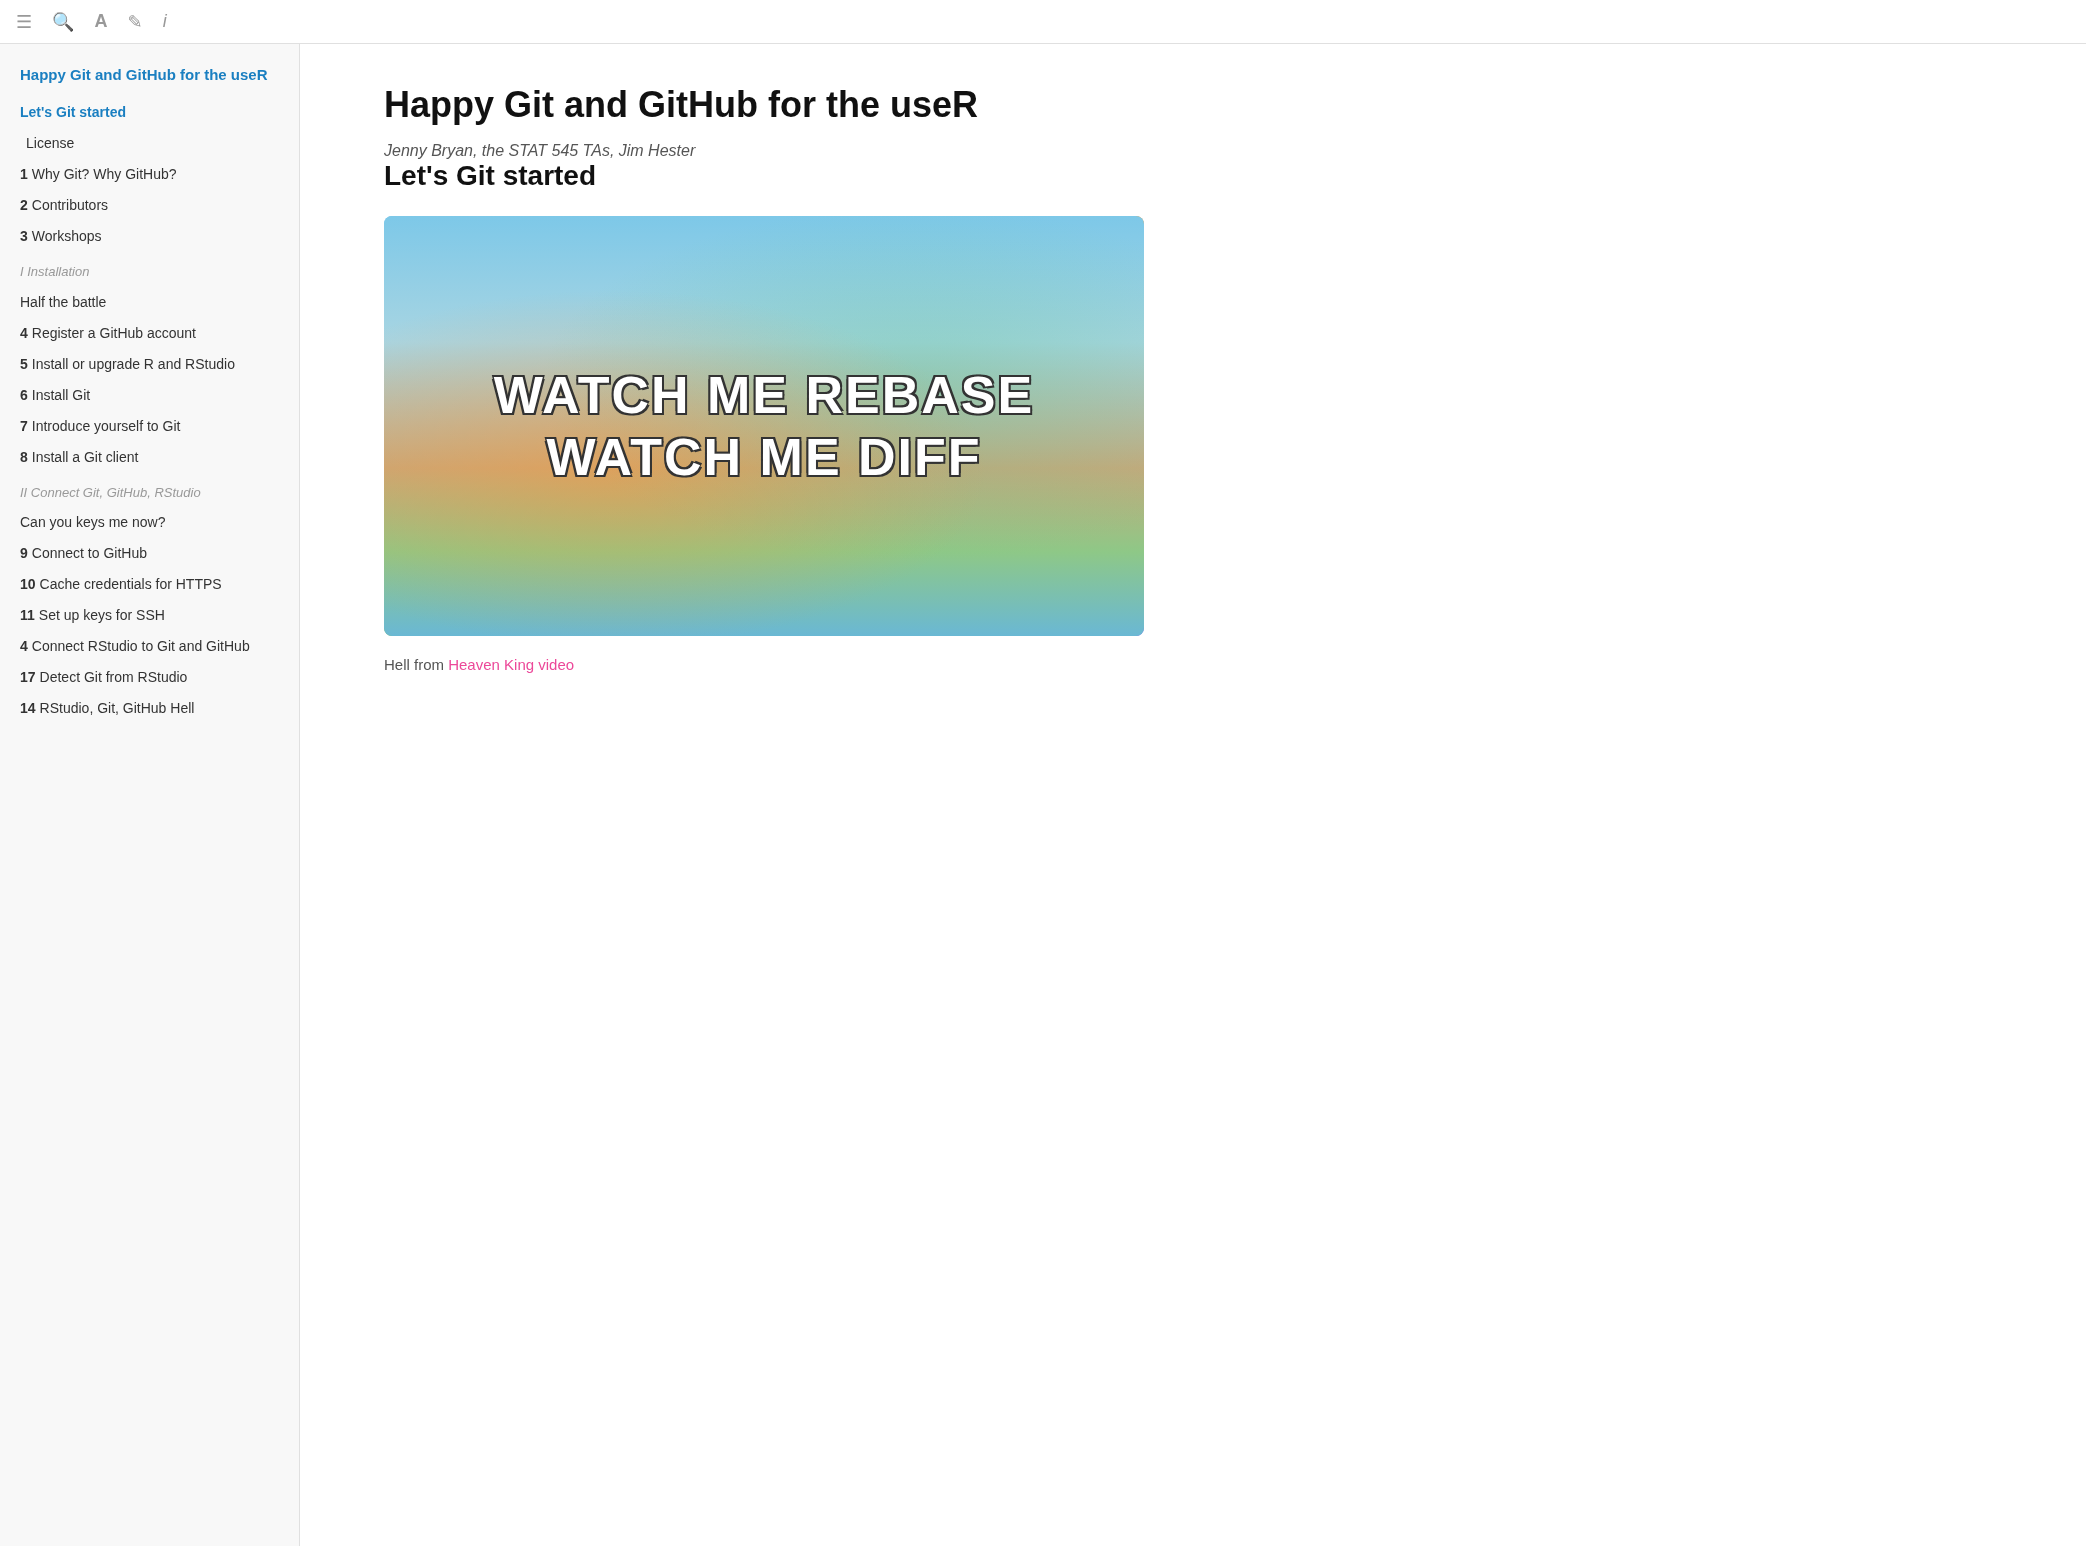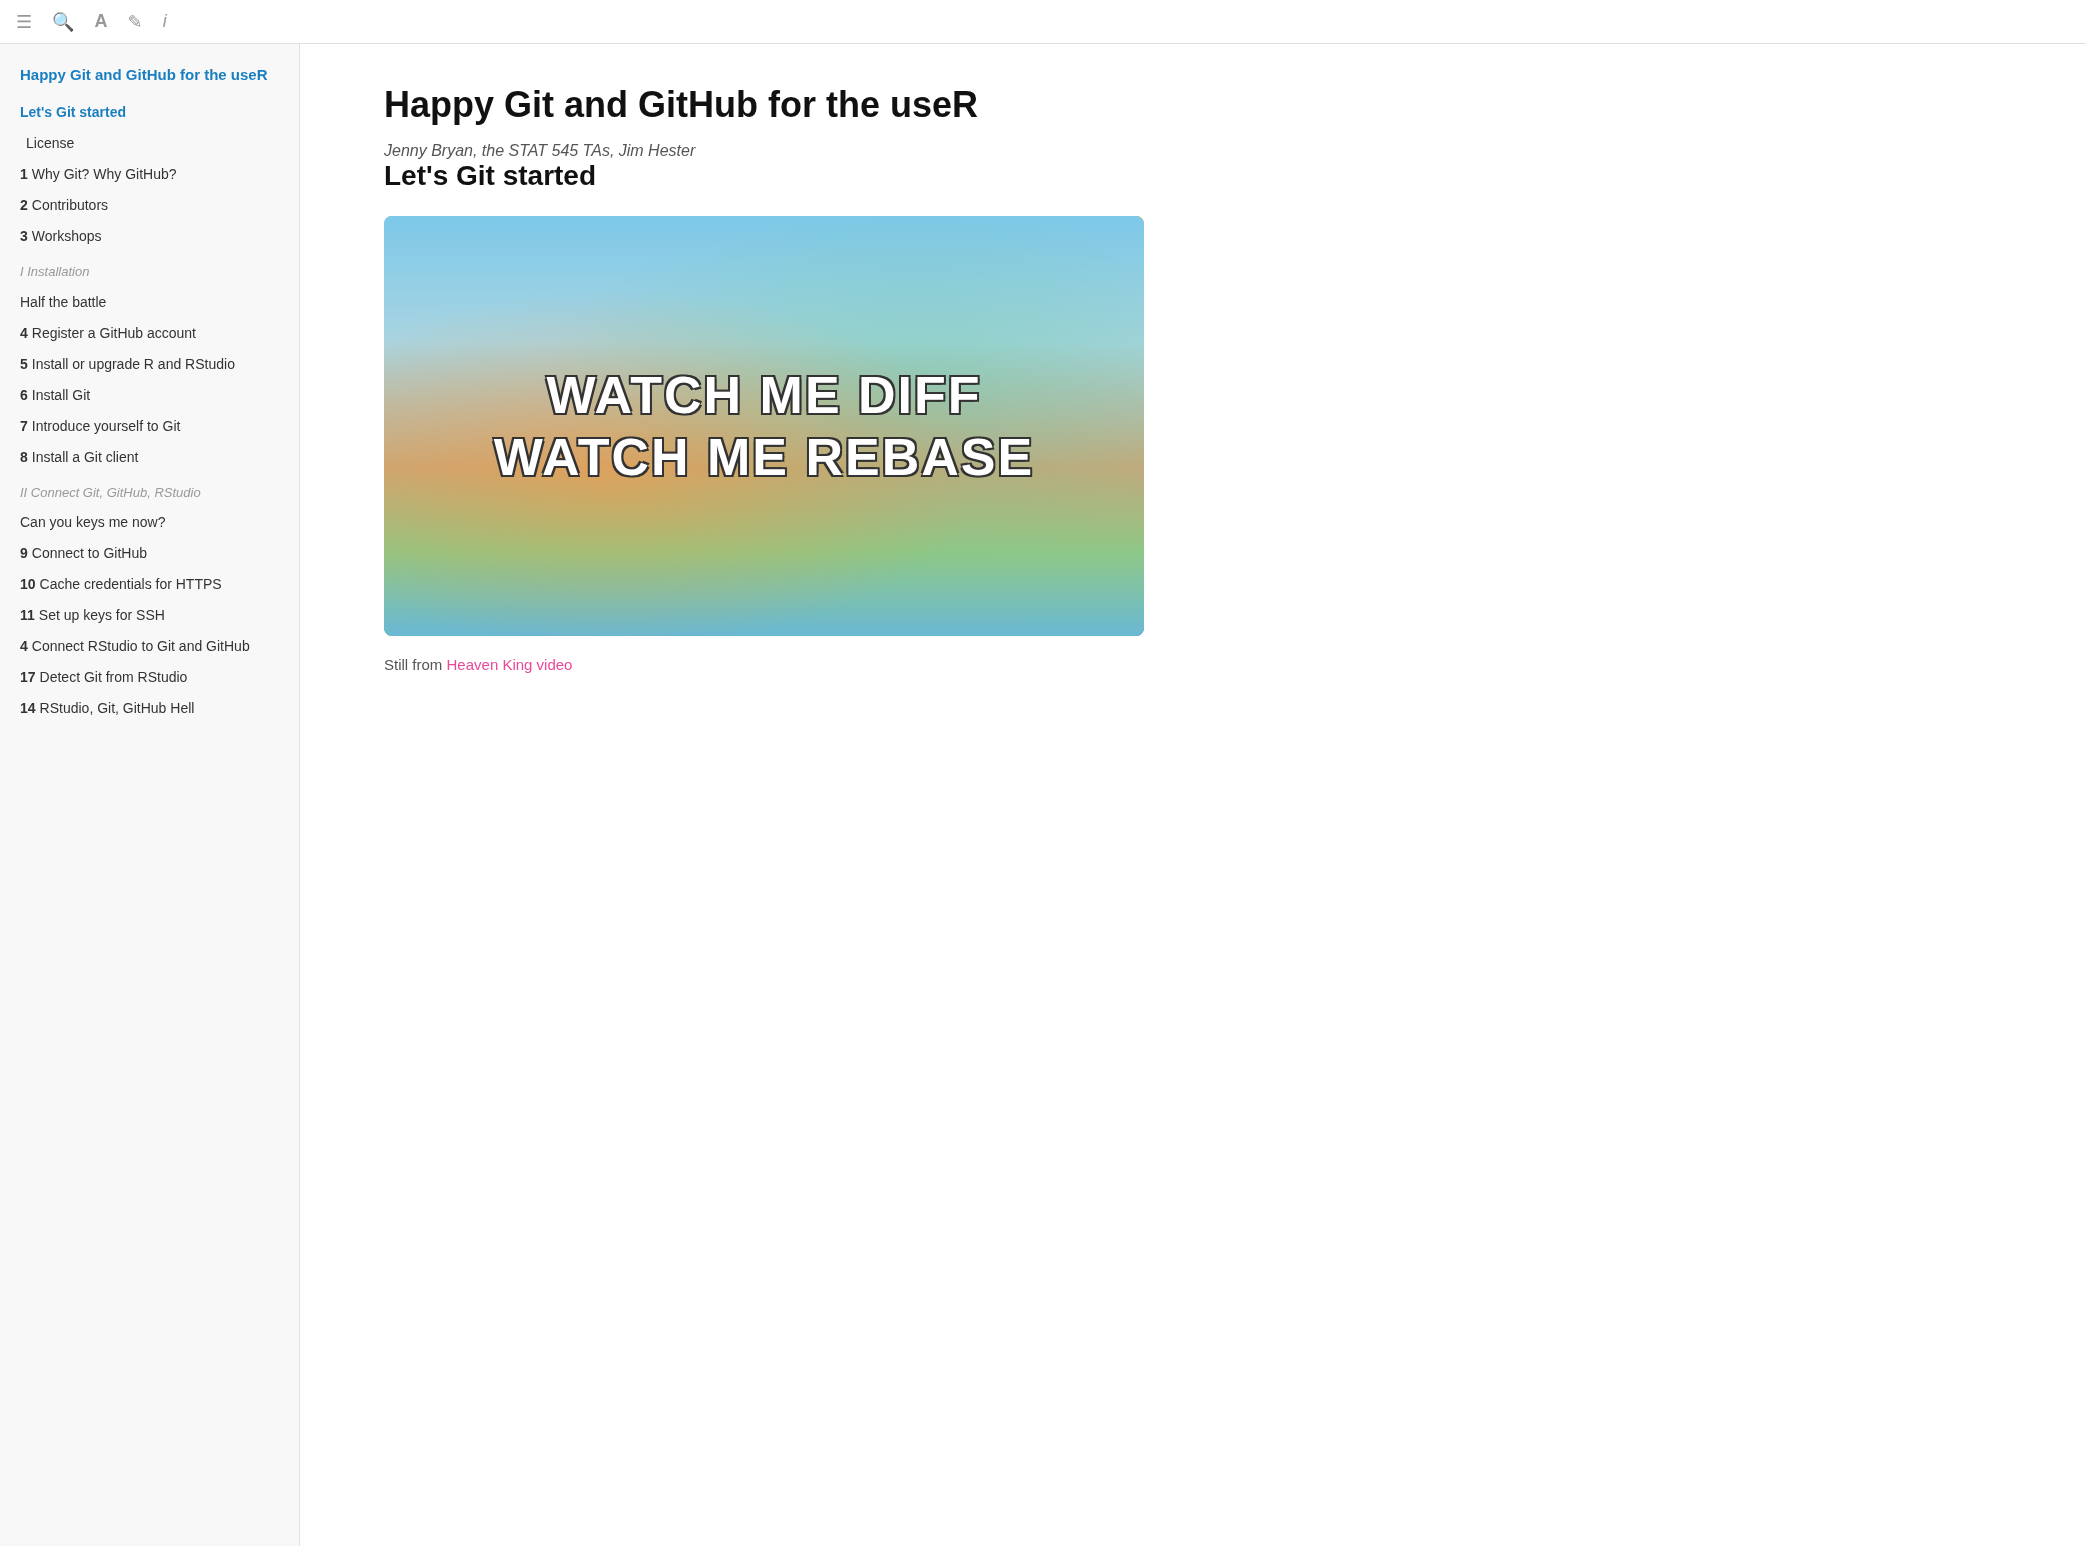--- a/index.html
+++ b/index.html
@@ -193,24 +193,24 @@
 
   <main class="content">
     <h1>Happy Git and GitHub for the useR</h1>
     <p class="subtitle">Jenny Bryan, the STAT 545 TAs, Jim Hester</p>
     <h2>Let's Git started</h2>
 
     <div class="video-container">
       <div class="video-thumb">
         <div class="video-thumb-bg"></div>
         <div class="video-text-overlay">
+          <div class="video-text-line">WATCH ME REBASE</div>
           <div class="video-text-line">WATCH ME DIFF</div>
-          <div class="video-text-line">WATCH ME REBASE</div>
         </div>
       </div>
     </div>
 
     <p class="caption">
-      <span>Still from </span><a href="#">Heaven King video</a>
+      <span>Hell from </span><a href="#">Heaven King video</a>
     </p>
   </main>
 
 </div>
 
 </body></html>

